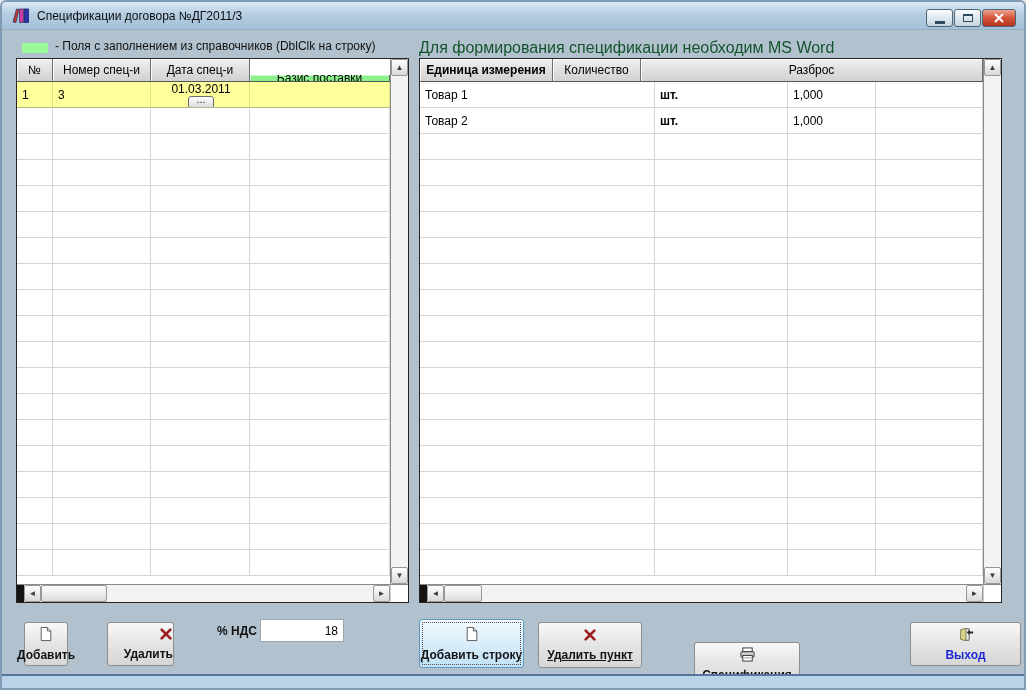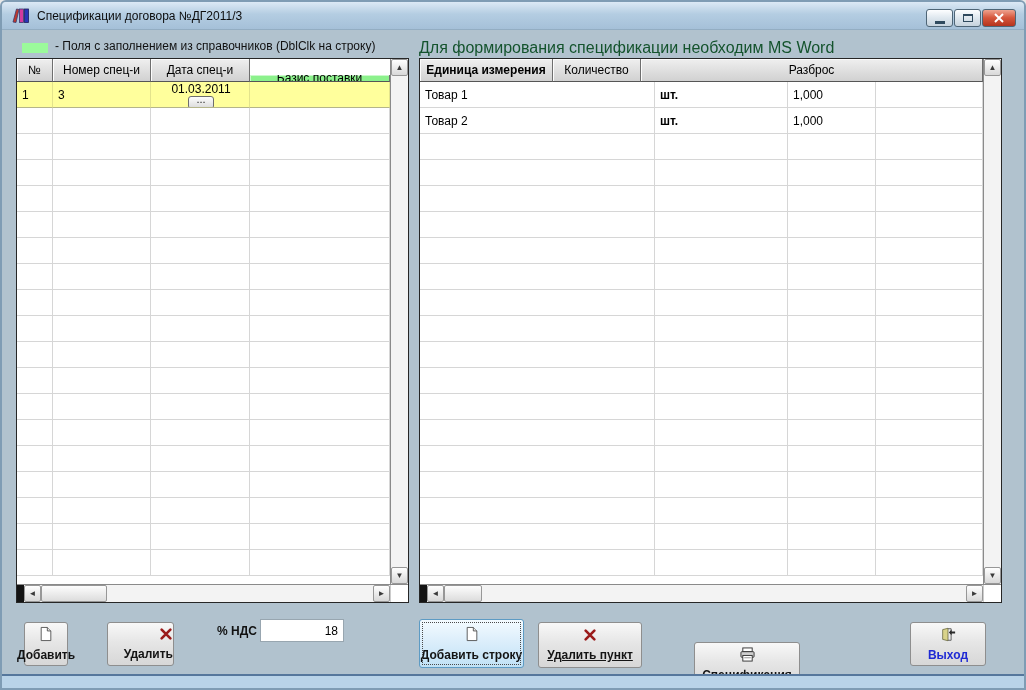--- a/index.html
+++ b/index.html
@@ -64,21 +64,21 @@
        border:1px solid #8e8e8e;border-radius:3px;box-sizing:border-box;
        background:linear-gradient(#f8f8f8,#e6e6e6 45%,#d7d7d7);
        font-size:12px;font-weight:bold;color:#141414;padding:0;}
   .btn .blabel{white-space:nowrap;}
   #btn-add{left:22px;top:620px;width:44px;height:44px;}
   #btn-delete{left:105px;top:620px;width:67px;height:44px;align-items:flex-end;}
   #btn-add-item{left:417px;top:617px;width:105px;height:49px;border-color:#5d9bc4;
        background:linear-gradient(#f4fbff,#dceefb 45%,#c0e1f6);outline:1px dotted #4a4a4a;outline-offset:-4px;}
   #btn-delete-item{left:536px;top:620px;width:104px;height:46px;text-decoration:underline;}
   #btn-spec{left:692px;top:640px;width:106px;height:44px;}
-  #btn-exit{left:908px;top:620px;width:76px;height:44px;}
+  #btn-exit{left:908px;top:620px;width:111px;height:44px;}
   #btn-exit .blabel{color:#1f2ad4;}
   .vat-label{position:absolute;left:207px;top:622px;font-size:12px;font-weight:bold;color:#111;margin-left:8px;}
   .vat-input{position:absolute;left:258px;top:617px;width:84px;height:23px;box-sizing:border-box;
        border:1px solid #98a6b0;background:#fff;font-size:12px;text-align:right;padding-right:5px;}
   .bottom-frame{position:absolute;left:0;right:0;bottom:0;height:12px;background:#b9d3e8;border-top:2px solid #56779c;}
 </style>
 </head>
 <body>
 
 <div class="window">

